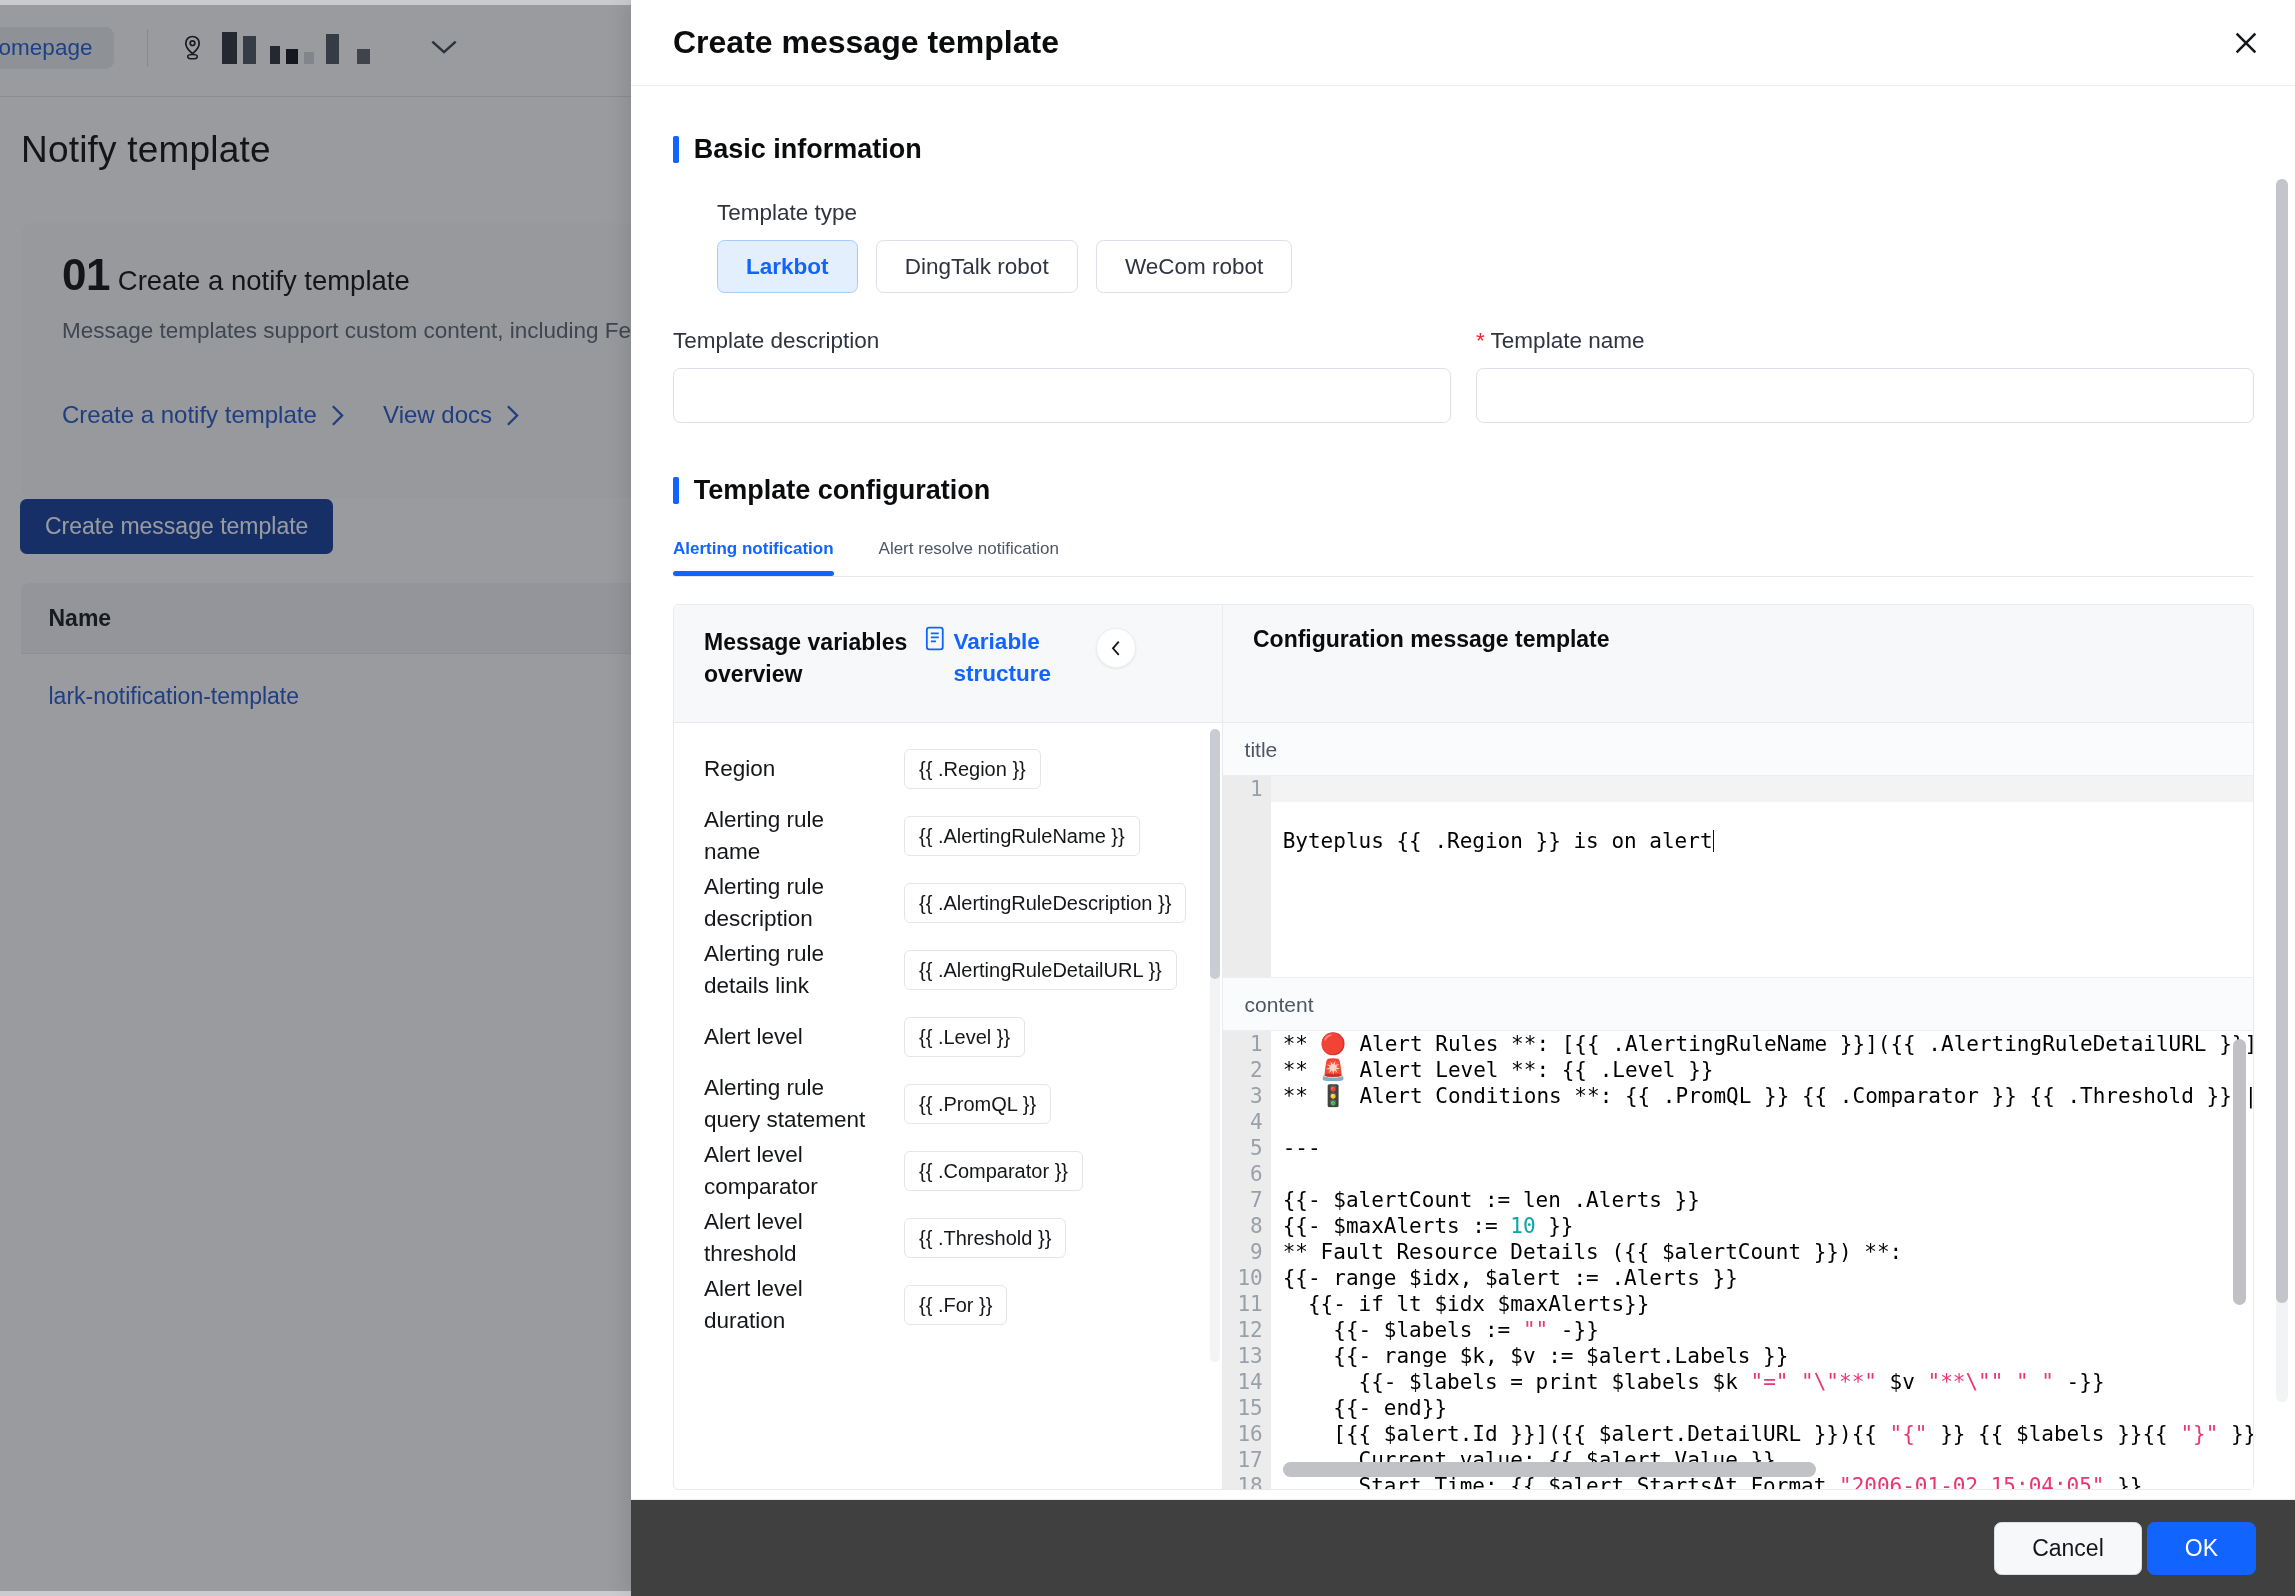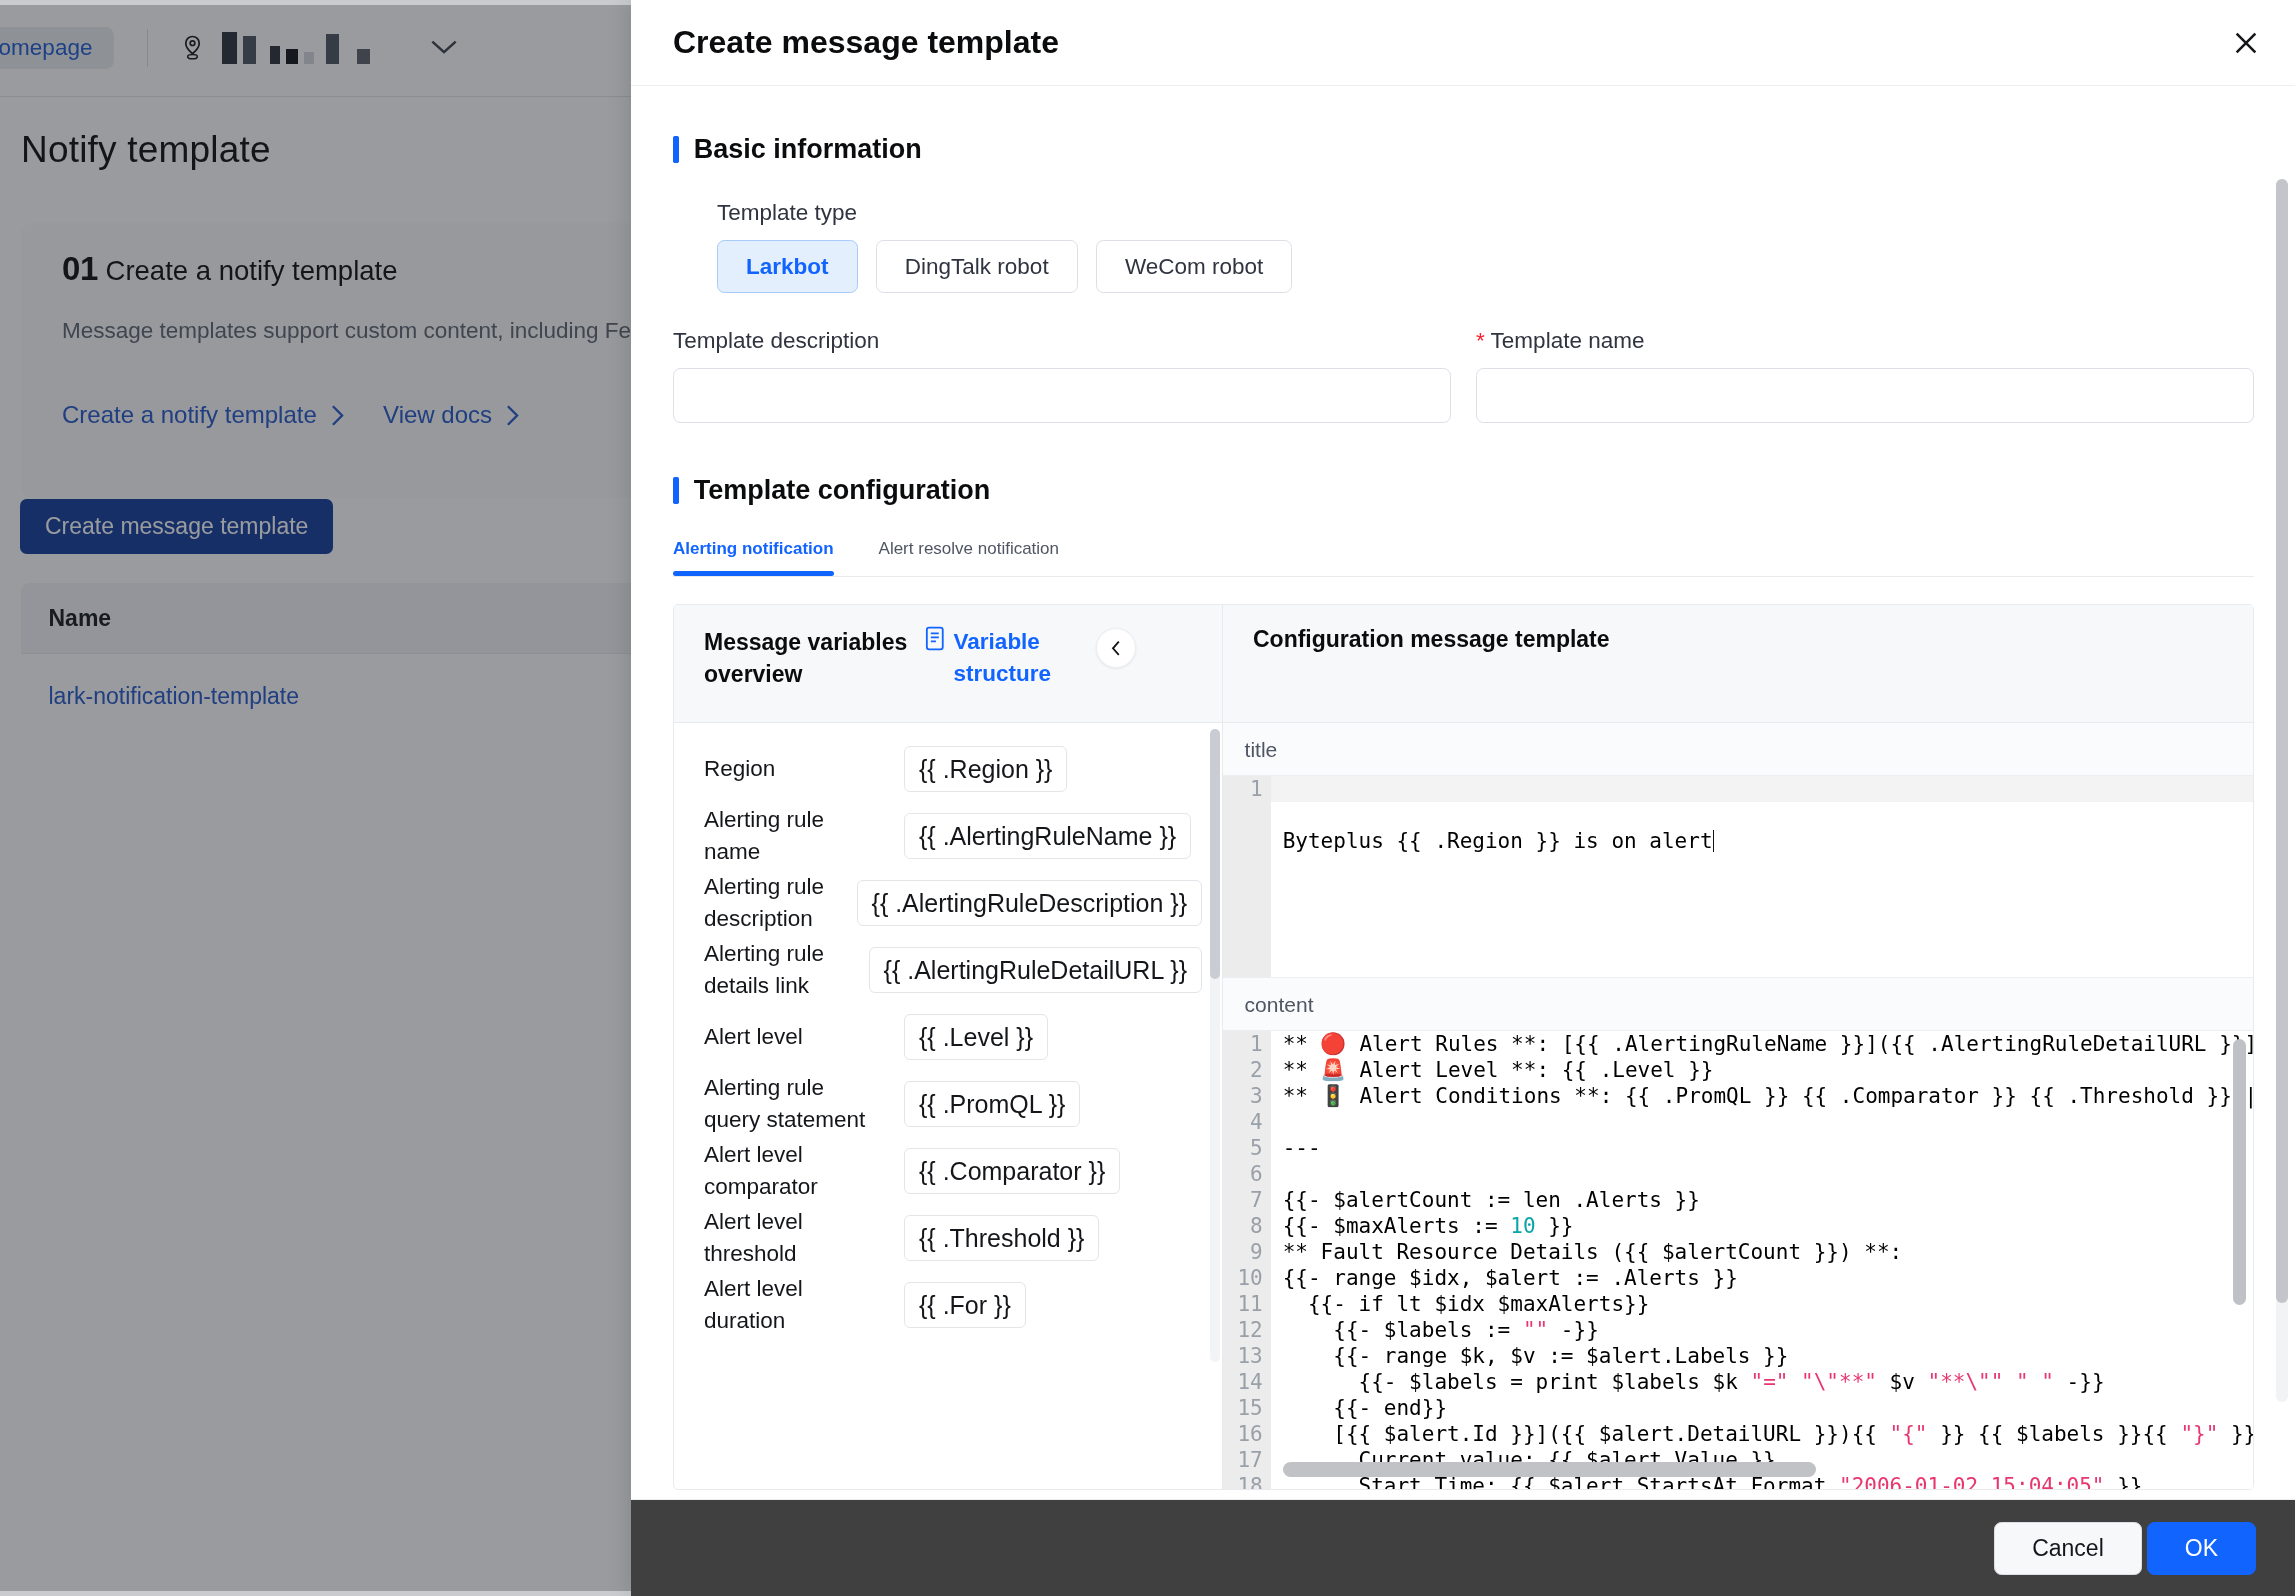--- a/index.html
+++ b/index.html
@@ -38,21 +38,21 @@
     font-size: 37px; font-weight: 400; color: #0b0c0e; letter-spacing: 0.2px;
   }
   .bg-card {
     position: absolute; left: 21px; top: 223px; width: 916px; height: 275px;
     background: #fbfbfc; border-radius: 11.7px;
   }
   .bg-step {
     position: absolute; left: 62px; top: 250px;
     font-size: 27.5px; color: #0b0c0e;
   }
-  .bg-step b { font-size: 33px; font-weight: 700; letter-spacing: -0.4px; }
+  .bg-step b { font-size: 44px; font-weight: 700; letter-spacing: -0.4px; }
   .bg-desc {
     position: absolute; left: 62px; top: 314px; width: 857px;
     font-size: 22.5px; line-height: 1.55; color: #5d6470;
   }
   .bg-links {
     position: absolute; left: 62px; top: 401px;
     display: flex; align-items: center; gap: 38px;
     font-size: 24px; color: #2356c9;
   }
   .bg-links span { display: inline-flex; align-items: center; gap: 13.3px; }
@@ -190,21 +190,21 @@
     cursor: pointer; flex: none; margin-left: 6.7px; margin-top: 1.7px;
     box-shadow: 0 0.8px 2.5px rgba(0,0,0,.08);
   }
   .var-list { flex: 1; overflow: hidden; padding: 13.3px 0 0 0; position: relative; }
   .var-row {
     display: flex; align-items: center; padding: 0 20px 0 30px; min-height: 67px; gap: 15px;
   }
   .var-name { width: 185px; font-size: 22.5px; color: #14161a; line-height: 1.45; padding-right: 8.3px; }
   .var-chip {
     border: 0.8px solid #e3e5e9; border-radius: 6px; background: #fff;
-    padding: 7.5px 14px; font-size: 25px; color: #14161a; white-space: nowrap;
+    padding: 7.5px 14px; font-size: 20px; color: #14161a; white-space: nowrap;
   }
   .pane-left-sb {
     position: absolute; right: 2.5px; top: 6.7px; width: 10px; height: 633px;
     background: #f2f3f5; border-radius: 5px;
   }
   .pane-left-sb i { display: block; width: 10px; height: 250px; background: #c9ccd2; border-radius: 5px; }
 
   .pane-right { flex: 1; display: flex; flex-direction: column; background: #fff; }
   .editor-label {
     background: #f7f8fa; border-bottom: 0.8px solid #e9eaee;

